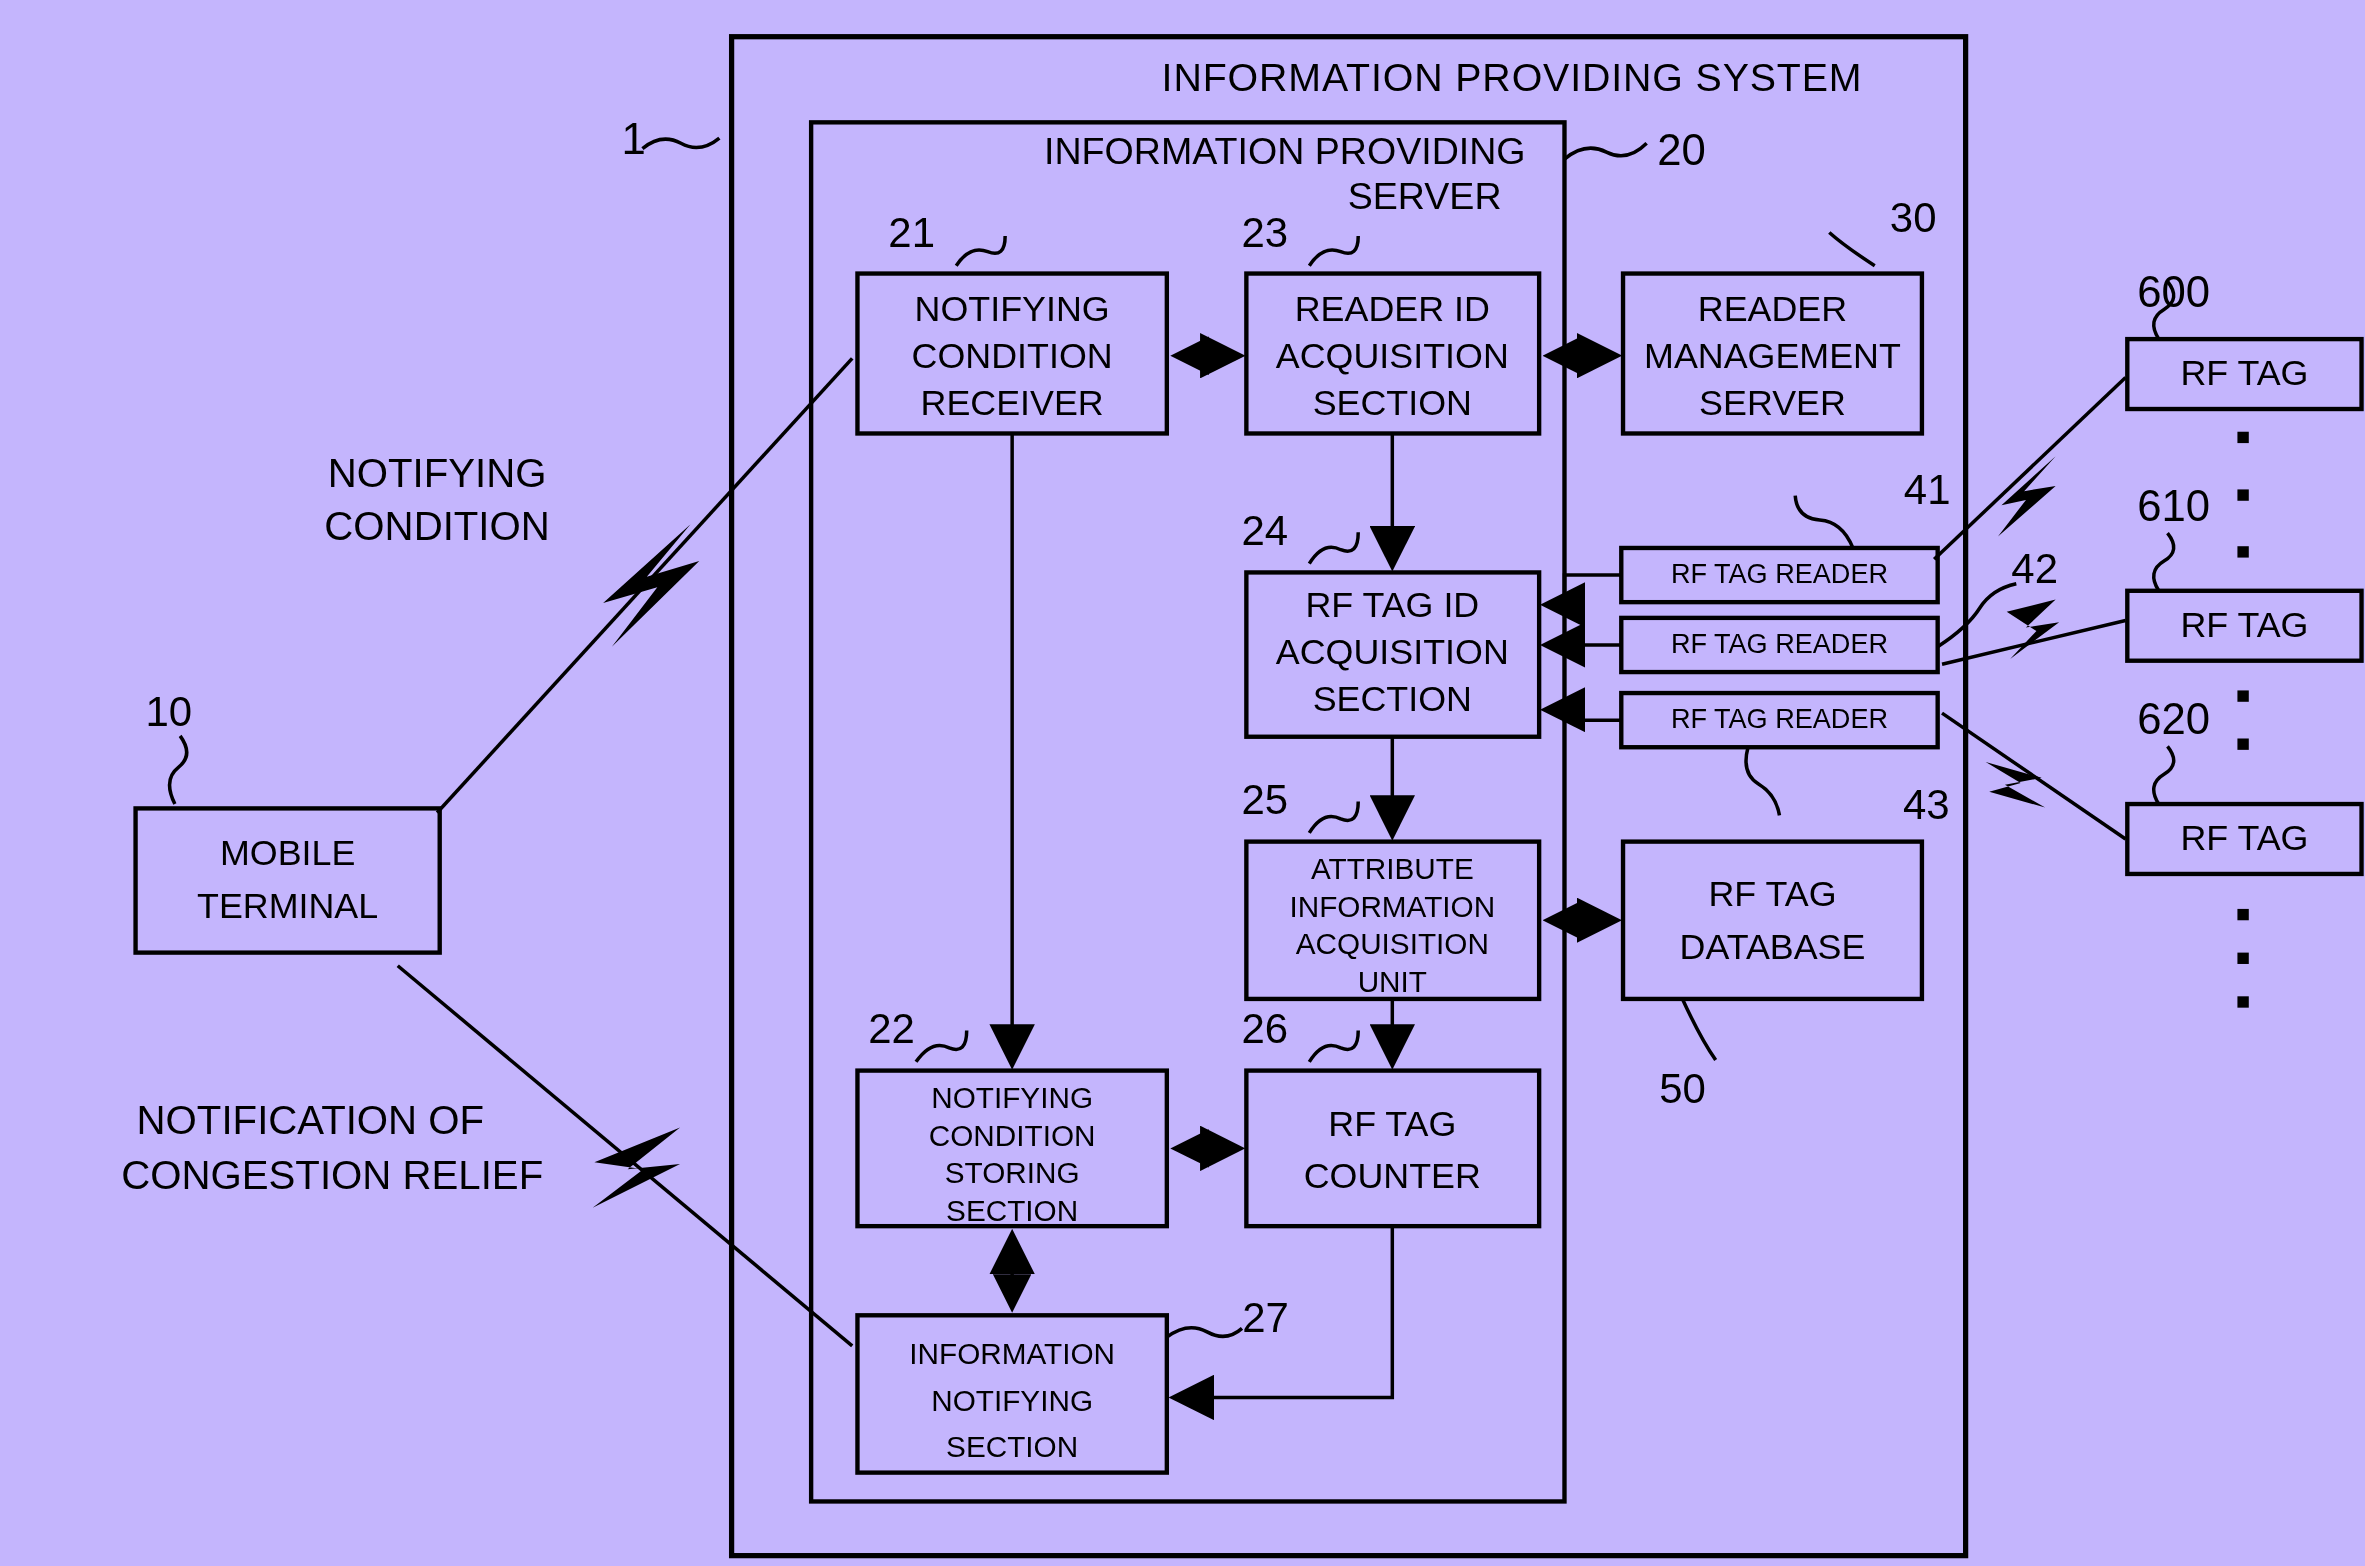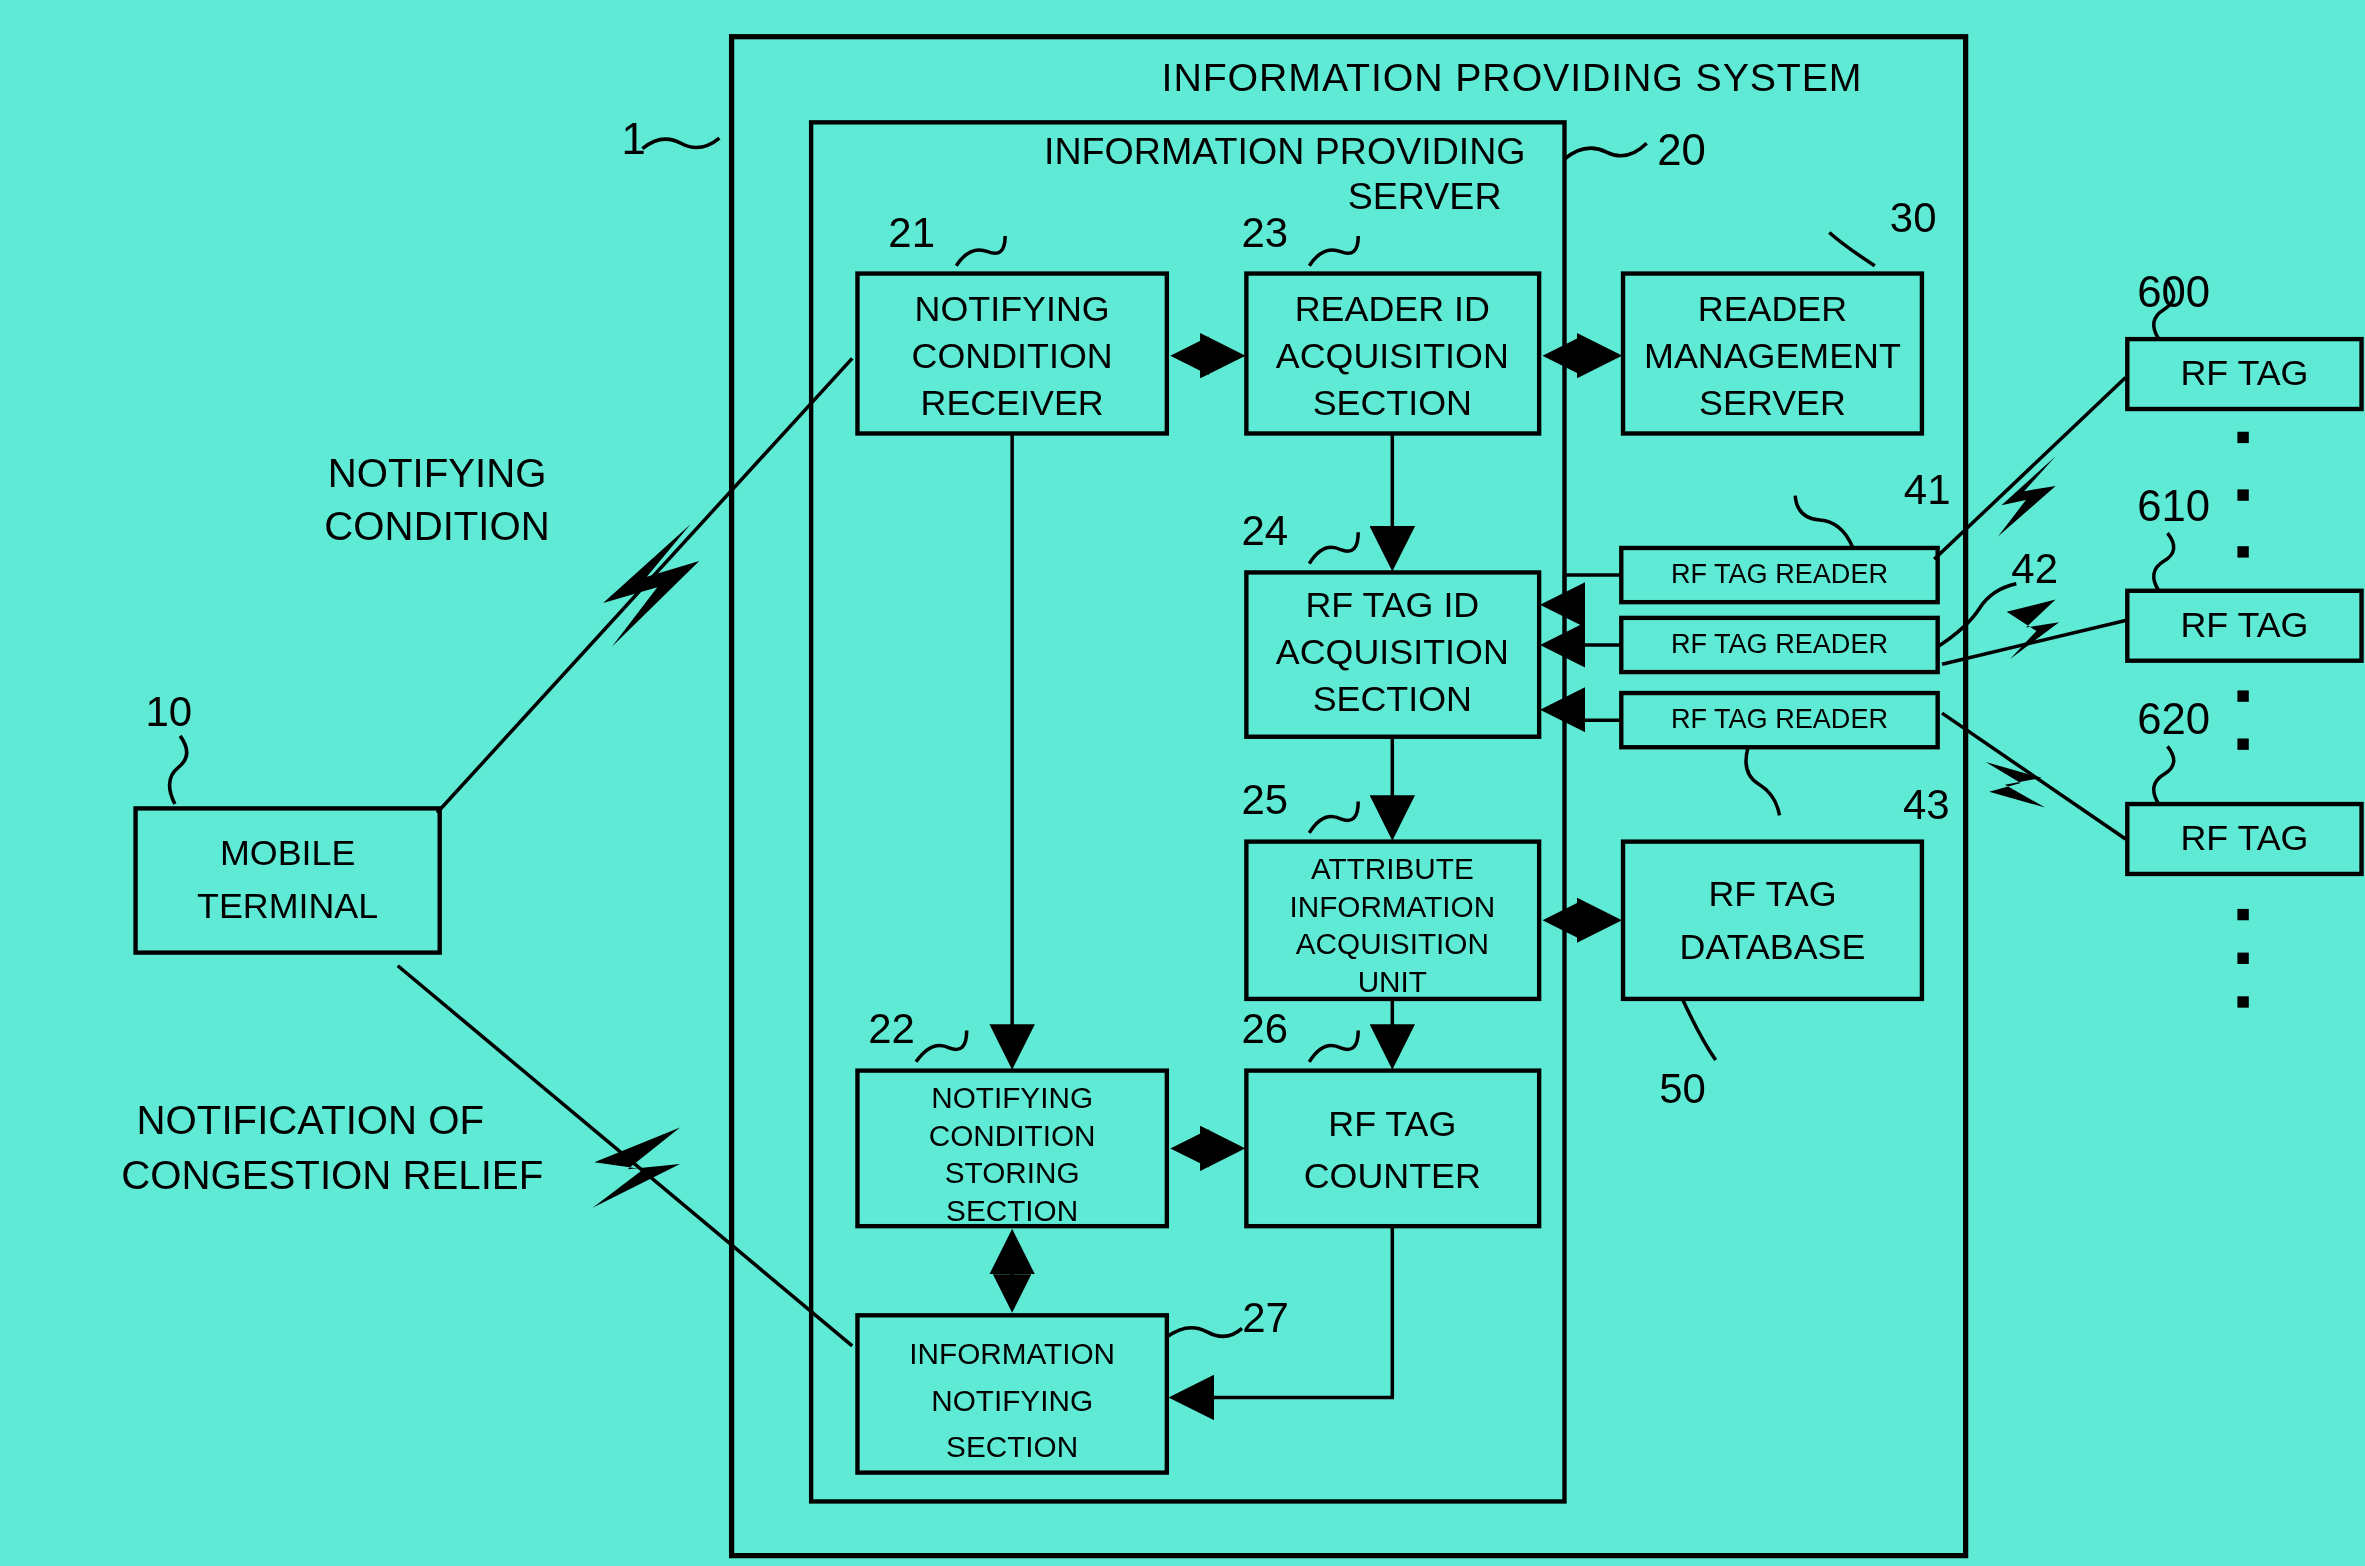--- a/index.html
+++ b/index.html
@@ -1,18 +1,18 @@
 <!DOCTYPE html>
 <html style="font-size:14px"><head>
 <meta charset="utf-8">
 <style>
   html,body{margin:0;padding:0;background:#ffffff;}
   body{width:2366px;height:1567px;overflow:hidden;
        font-family:"Liberation Sans","DejaVu Sans",sans-serif;}
-  #stage{position:relative;width:2366px;height:1567px;background:#5eead4;}
+  #stage{position:relative;width:2366px;height:1567px;background:#c4b5fd;}
   svg#fig{position:absolute;top:0;left:0;width:2366px;height:1567px;}
   .bx{fill:none;stroke:#000;}
   .thin{stroke-width:4;}
   .med{stroke-width:5;}
   .thick{stroke-width:6;}
   .ln{stroke:#000;fill:none;}
   .lead{stroke:#000;fill:none;stroke-width:4;}
   .bolt{fill:#000;stroke:none;}
   .dot{fill:#000;}
   text{fill:#000;font-family:"Liberation Sans","DejaVu Sans",sans-serif;

